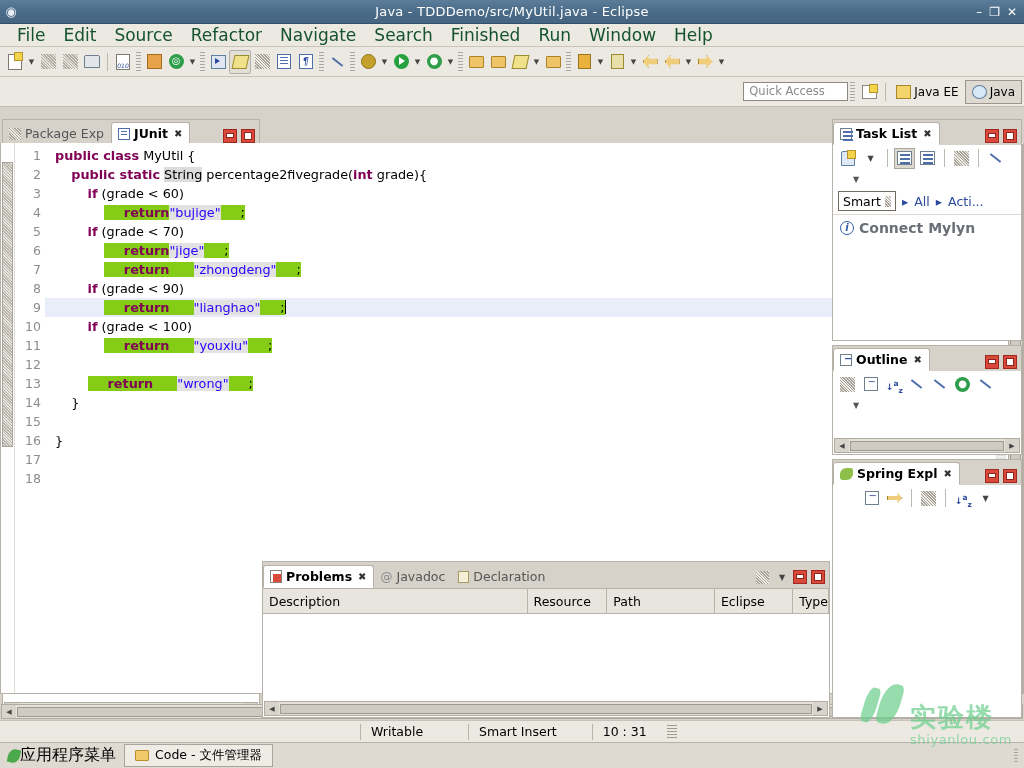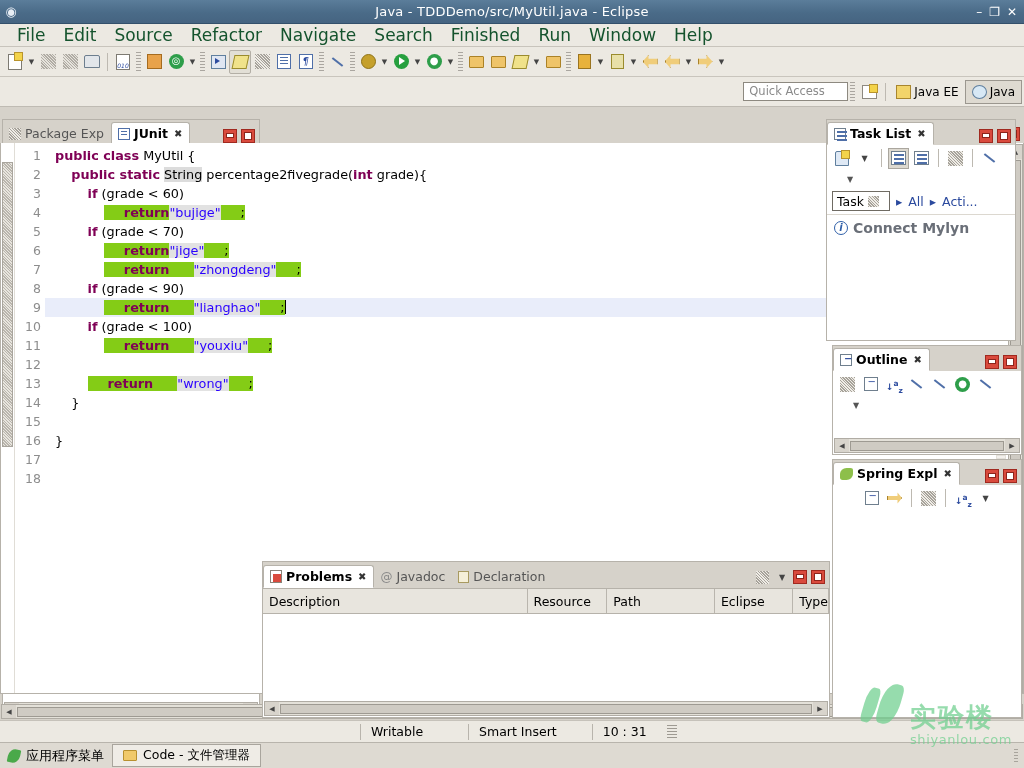--- a/index.html
+++ b/index.html
@@ -143,21 +143,21 @@
   .ty { background:#dcdcdc; }
   .str { color:#2a00ff; background:#e2e2e2; }
   .hl { background:#84cc16;padding-left:20px; }
   .caret { display:inline-block; width:1px; height:14px; background:#000; vertical-align:-2px; }
   .evscroll { position:absolute; right:1px; top:27px; bottom:27px; width:15px; }
   .ehscroll { position:absolute; left:1px; right:1px; bottom:1px; height:15px; }
   .eovr { position:absolute; right:17px; top:30px; width:12px; bottom:30px; }
   .eovr i { position:absolute; right:1px; width:10px; height:4px; background:#f2f0ec; border:1px solid #e3e0d9; }
 
   
-  #tasklist { right:8px; top:2px; width:190px; height:222px; }
+  #tasklist { right:2px; top:2px; width:190px; height:222px; }
   .tl-findrow { height:26px; display:flex; align-items:center; gap:6px; padding:0 5px; font-size:12.5px; }
   .tl-find { width:58px; height:20px; border:1px solid #6f6b63; background:#fff; display:flex;
              align-items:center; padding:0 4px; gap:4px; }
   .tl-link { color:#2b4a9e; }
   .tl-mylyn { padding:5px 8px 6px 7px; border-top:1px solid #dcd8d0; }
   .tl-mylyn-h { display:flex; align-items:center; gap:5px; font-size:14px; font-weight:bold; color:#6a6f78; }
   .info-i { width:14px; height:14px; border:1.4px solid #2f5fa8; border-radius:50%; color:#2f5fa8;
             font-size:10px; text-align:center; line-height:11px; font-weight:bold; font-style:italic; }
   .tl-mylyn-b { font-size:12.5px; line-height:17px; padding:4px 2px 0 18px; }
   .tl-mylyn-b a { color:#2b4a9e; text-decoration:underline; }
@@ -180,21 +180,21 @@
   
   .statusbar { position:absolute; left:0; right:0; bottom:26px; height:22px; background:#ece9e2;
                display:flex; align-items:center; font-size:12.5px; border-top:1px solid #c6c2ba; }
   .sb-cell { padding:0 10px; height:16px; display:flex; align-items:center; border-left:1px solid #b8b4ac; }
   .sb-grip { width:10px; height:14px; margin-left:10px;
              background:repeating-linear-gradient(180deg,#9e9a92 0 1px,transparent 1px 3px); }
 
   
   .taskbar { position:absolute; left:0; right:0; bottom:0; height:26px; background:#dedad2;
              display:flex; align-items:center; border-top:1px solid #b8b4ac; }
-  .tb-start { display:flex; align-items:center; gap:6px; padding:0 8px; font-size:13px; }
+  .tb-start { display:flex; align-items:center; padding:0 8px; font-size:16px; }
   .leaf { width:12px; height:14px; position:relative; }
   .leaf::before { content:""; position:absolute; inset:0; background:#4aa94a;
                   border-radius:60% 10% 60% 10%; transform:rotate(12deg); }
   .tb-task { display:flex; align-items:center; gap:6px; height:23px; padding:0 10px;
              background:#efece6; border:1px solid #a9a59d; font-size:12.5px; }
   .folder-ic { width:14px; height:11px; background:#f0c96a; border:1px solid #b8902f; border-radius:1px; }
   .tb-rightgrip { margin-left:auto; width:4px; height:14px; margin-right:6px;
                   background:repeating-linear-gradient(180deg,#a8a49c 0 1px,transparent 1px 3px); }
 
   
@@ -632,21 +632,21 @@
             <i class="ic ic-dotted"></i>
           </div>
         <div class="tb-sep"></div>
         <div class="ti">
             <i class="ic ic-noarrow"></i>
           </div>
       </div>
       <div class="junit-more">▼</div>
       <div class="tl-findrow">
         <div class="tl-find">
-          <span>Task</span>
+          <span>Smart</span>
           <i class="ic ic-dotted" style="width:11px;height:11px"></i>
         </div>
         <span class="tl-link">▸</span>
         <span class="tl-link">All</span>
         <span class="tl-link">▸</span>
         <span class="tl-link">Acti...</span>
       </div>
       <div class="tl-mylyn">
         <div class="tl-mylyn-h">
           <span class="info-i">i</span>

